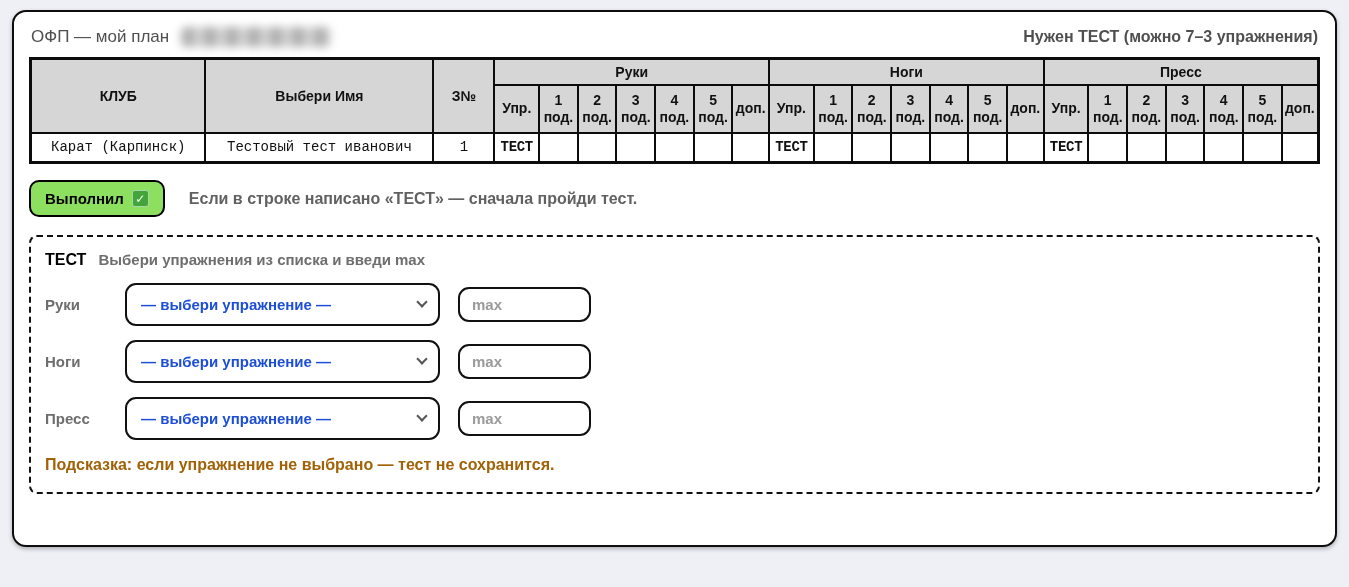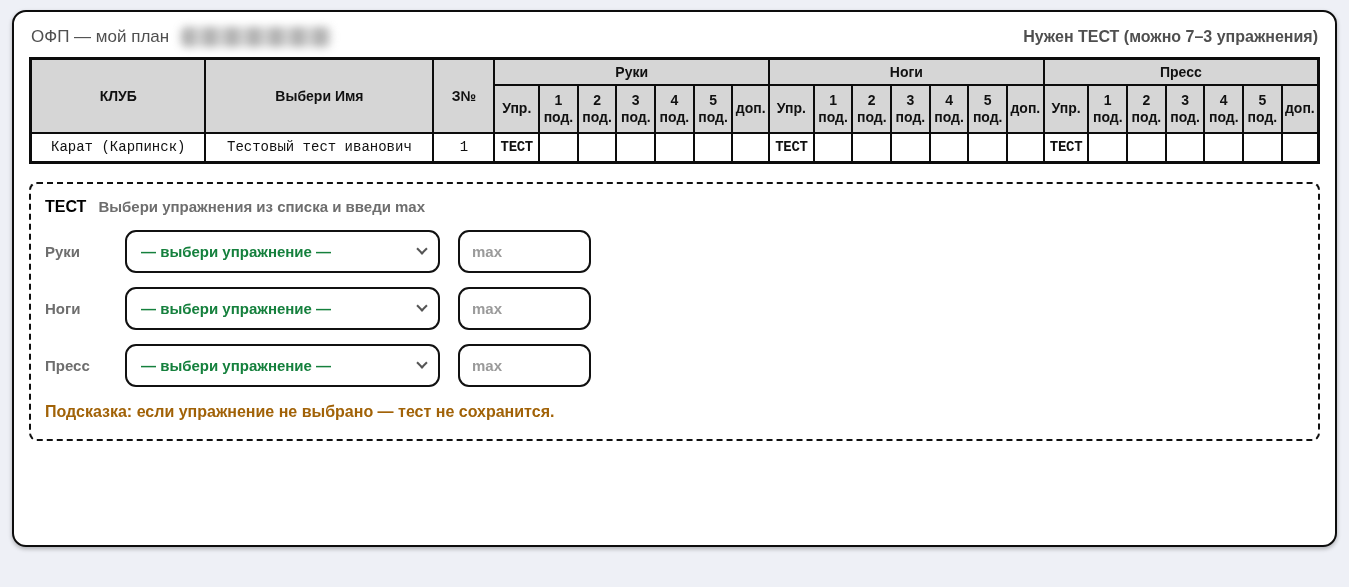--- a/index.html
+++ b/index.html
@@ -80,34 +80,34 @@
   .tp-title { font-size: 16px; font-weight: bold; color: #000; }
   .tp-sub { font-size: 15px; font-weight: bold; color: #6e6e6e; }
   .tp-row { display: flex; align-items: center; margin-top: 14px; }
   .tp-row:first-of-type { margin-top: 20px; }
   .tp-label { width: 80px; font-size: 15px; font-weight: bold; color: #6e6e6e; }
   .sel-wrap { position: relative; width: 315px; }
   .sel-wrap select {
     width: 100%; height: 43px;
     border: 2px solid #111; border-radius: 11px;
     background: #fff;
-    font-family: inherit; font-size: 15px; font-weight: bold; color: #15803d;
+    font-family: inherit; font-size: 15px; font-weight: bold; color: #1d4ed8;
     padding: 0 34px 0 14px;
     appearance: none; -webkit-appearance: none; -moz-appearance: none;
     cursor: pointer;
   }
   .sel-chevron {
     position: absolute; right: 14px; top: 15px;
     width: 8px; height: 8px;
     border-right: 2px solid #555; border-bottom: 2px solid #555;
     transform: rotate(45deg); pointer-events: none;
   }
   .max-input {
     margin-left: 18px;
-    width: 133px; height: 43px;
+    width: 133px; height: 35px;
     border: 2px solid #111; border-radius: 11px;
     font-family: inherit; font-size: 15px; font-weight: bold; color: #111;
     padding: 0 12px; background: #fff;
   }
   .max-input::placeholder { color: #9a9a9a; font-weight: bold; }
   .btn-save {
     margin-top: 20px;
     background: #f2d95c;
     border: 2px solid #000; border-radius: 10px;
     padding: 10px 16px;
@@ -213,20 +213,27 @@
         <td class="cell"></td>
         <td class="cell"></td>
         <td class="cell"></td>
         <td class="cell"></td>
         <td class="cell"></td>
         <td class="cell"></td>
       </tr>
     </tbody>
   </table>
 
+  <div class="done-row">
+    <button class="btn-done">
+      <span>Выполнил</span>
+      <span class="check-box">✓</span>
+    </button>
+    <span class="done-hint">Если в строке написано «ТЕСТ» — сначала пройди тест.</span>
+  </div>
 
   <div class="test-panel">
     <div class="tp-head">
       <span class="tp-title">ТЕСТ</span>
       <span class="tp-sub">Выбери упражнения из списка и введи max</span>
     </div>
 
     <div class="tp-row">
       <span class="tp-label">Руки</span>
       <span class="sel-wrap">

